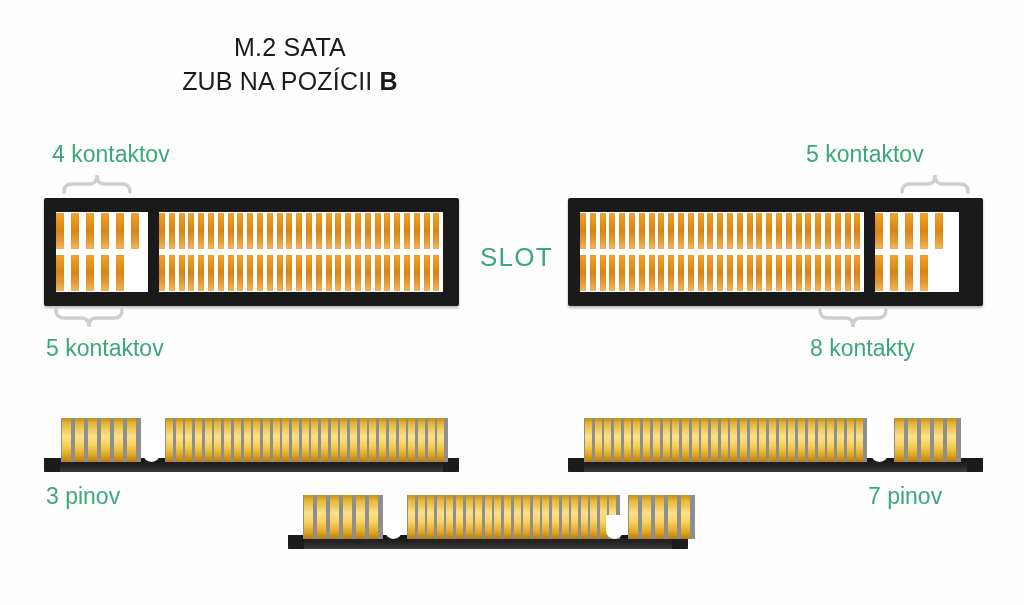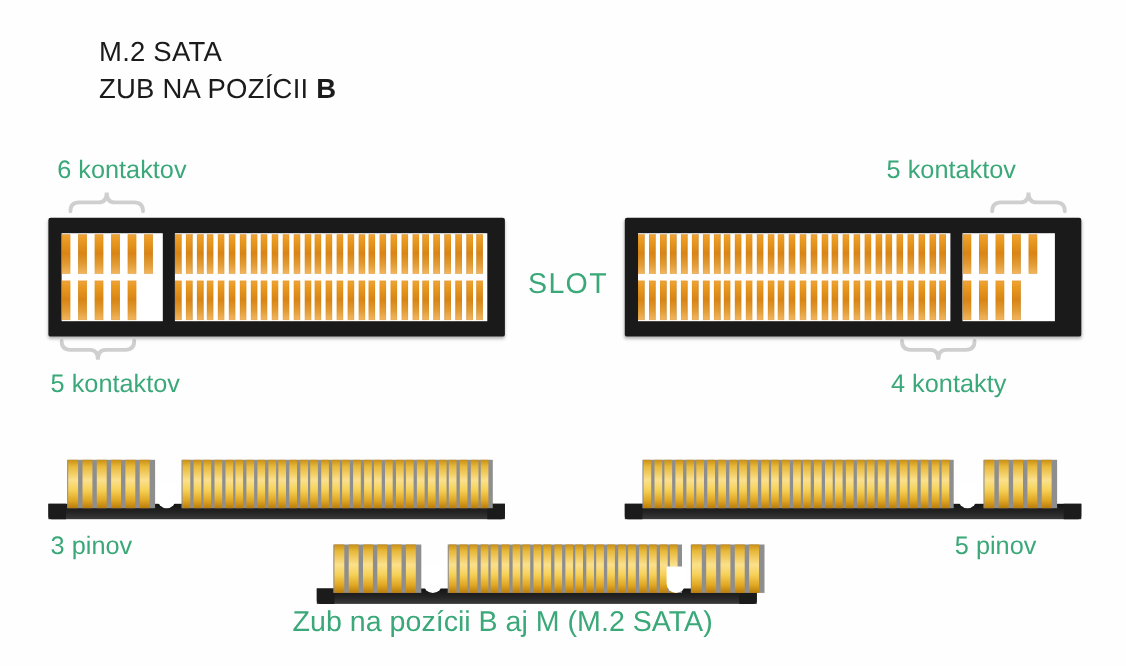--- a/index.html
+++ b/index.html
@@ -19,21 +19,21 @@
   .stage {
     position: absolute;
     left: 0; top: 0;
     width: 1024px;
     height: 605px;
   }
 
   
   .heading {
     position: absolute;
-    text-align: left;
+    text-align: center;
     color: #1b1b1b;
     font-size: 25px;
     line-height: 34px;
     letter-spacing: 0.2px;
     font-weight: 400;
     white-space: nowrap;
   }
   .heading .l1 { display: block; }
   .heading .l2 { display: block; }
   .heading b { font-weight: 700; }
@@ -180,28 +180,27 @@
 <body>
 
 <div class="stage">
 
   <div class="heading" id="heading-left">
     <span class="l1">M.2 SATA</span>
     <span class="l2"><span>ZUB NA POZÍCII </span><b>B</b></span>
   </div>
 
 
-  <div class="glabel" id="lbl-top-left">6 kontaktov</div>
+  <div class="glabel" id="lbl-top-left">4 kontaktov</div>
   <div class="glabel" id="lbl-bot-left">5 kontaktov</div>
   <div class="glabel" id="lbl-top-right">5 kontaktov</div>
-  <div class="glabel" id="lbl-bot-right">4 kontakty</div>
+  <div class="glabel" id="lbl-bot-right">8 kontakty</div>
   <div class="glabel" id="lbl-slot">SLOT</div>
   <div class="glabel" id="lbl-pins-left">3 pinov</div>
-  <div class="glabel" id="lbl-pins-right">5 pinov</div>
-  <div class="glabel" id="lbl-bottom-note">Zub na pozícii B aj M (M.2 SATA)</div>
+  <div class="glabel" id="lbl-pins-right">7 pinov</div>
 
   <svg class="brace" id="brace-tl" width="70" height="22" viewBox="0 0 70 22">
     <path d="M2,20 Q2,12 10,12 L28,12 Q35,12 35,3 Q35,12 42,12 L60,12 Q68,12 68,20" fill="none" stroke="#cfcfcf" stroke-width="3.5" stroke-linecap="round"></path>
   </svg>
   <svg class="brace" id="brace-bl" width="70" height="22" viewBox="0 0 70 22">
     <path d="M2,2 Q2,10 10,10 L28,10 Q35,10 35,19 Q35,10 42,10 L60,10 Q68,10 68,2" fill="none" stroke="#cfcfcf" stroke-width="3.5" stroke-linecap="round"></path>
   </svg>
   <svg class="brace" id="brace-tr" width="70" height="22" viewBox="0 0 70 22">
     <path d="M2,20 Q2,12 10,12 L28,12 Q35,12 35,3 Q35,12 42,12 L60,12 Q68,12 68,20" fill="none" stroke="#cfcfcf" stroke-width="3.5" stroke-linecap="round"></path>
   </svg>

